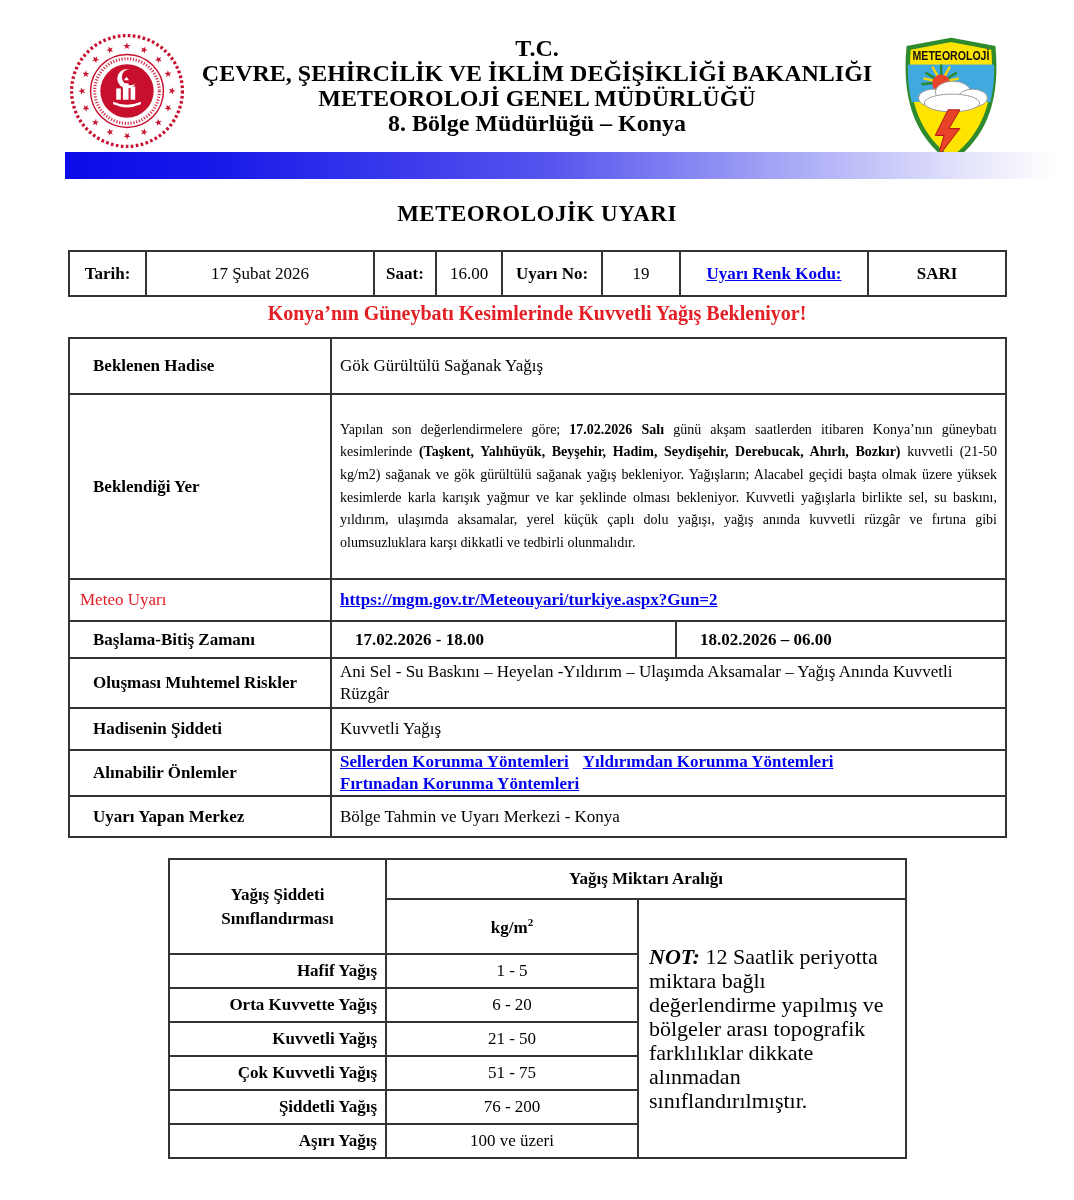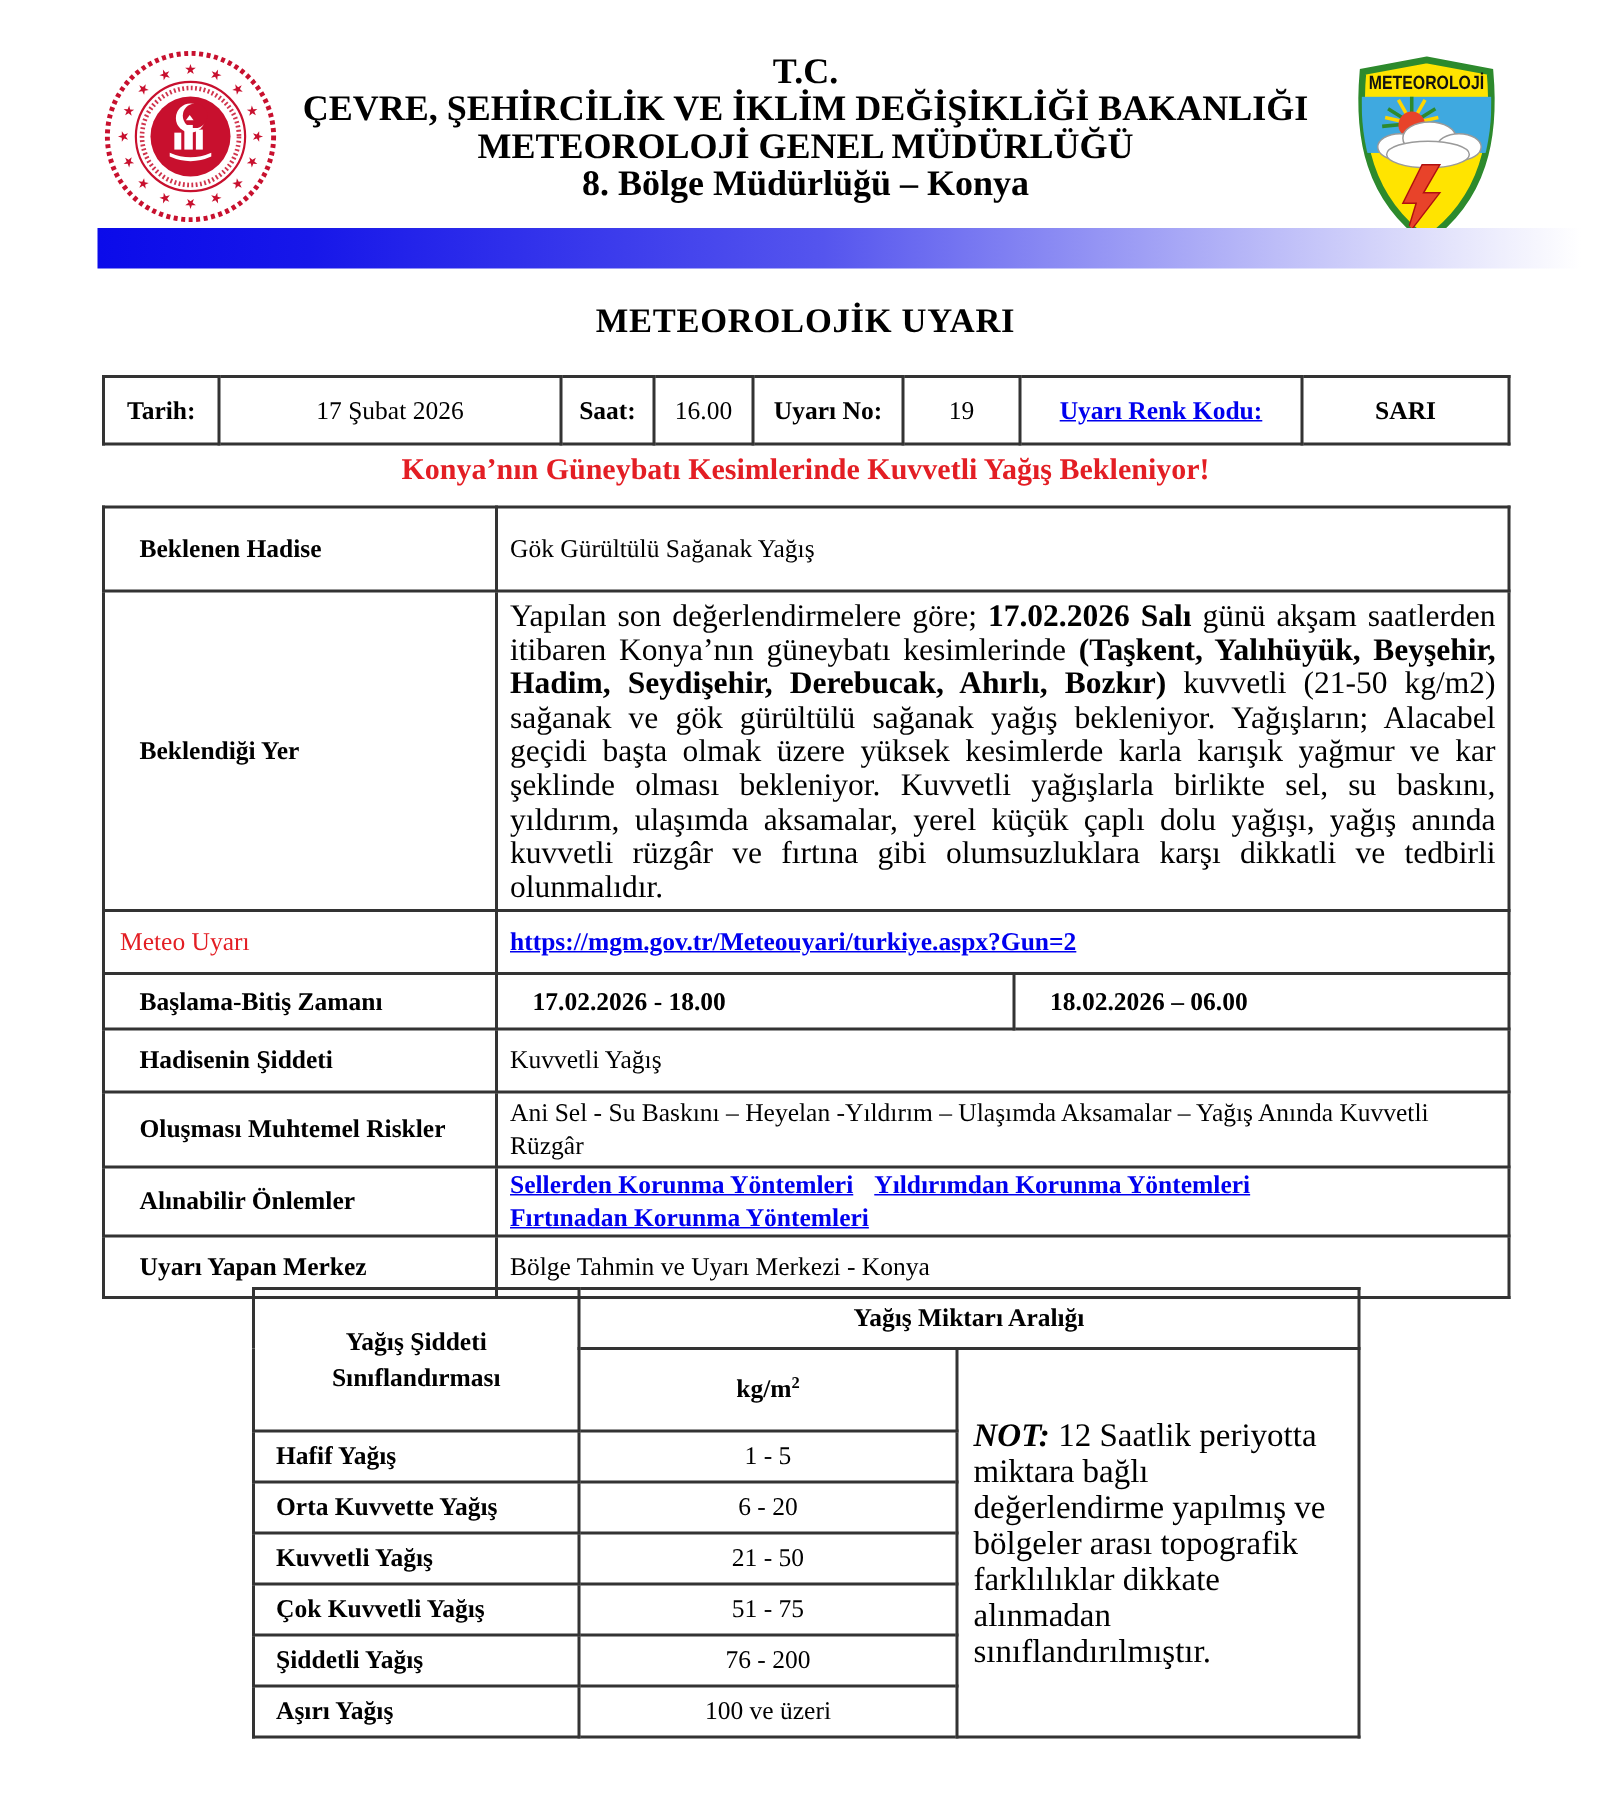--- a/index.html
+++ b/index.html
@@ -37,26 +37,26 @@
   .link{color:#0000ee;font-weight:bold;text-decoration:underline;cursor:pointer;}
 
   
   #headline{position:absolute;left:0;top:302px;width:100%;text-align:center;
     color:#e31e24;font-weight:bold;font-size:20px;}
 
   
   #main-table{position:absolute;left:68px;top:337px;width:937px;}
   #main-table td.lbl{padding-left:23px;}
   #main-table .red-lbl{color:#e31e24;font-weight:normal;padding-left:10px;}
-  #para{ text-align:justify;line-height:22.6px;font-size:21px;padding:4px 0;}
+  #para{ text-align:justify;line-height:22.6px;font-size:14px;padding:4px 0;}
 
   
   #rain-table{position:absolute;left:168px;top:858px;width:737px;}
   #rain-table td{text-align:center;}
-  #rain-table td.row-lbl{text-align:left;padding-left:14px;font-weight:bold;}
+  #rain-table td.row-lbl{text-align:right;padding-left:14px;font-weight:bold;}
   #rain-table .note-cell{text-align:left;padding:6px 10px;font-size:22px;line-height:24px;}
   sup{font-size:11px;}
 </style>
 </head>
 <body>
 
 <div id="logo-left">
   <svg viewBox="0 0 115 115" width="118" height="118">
     <circle cx="57.5" cy="57.5" r="54" fill="none" stroke="#c8102e" stroke-width="3.2" stroke-dasharray="2.6 2.3"></circle>
     <g fill="#c8102e" font-size="9" text-anchor="middle" font-family="DejaVu Sans, sans-serif">
@@ -187,27 +187,27 @@
   </tr>
   <tr style="height:42px">
     <td class="red-lbl">Meteo Uyarı</td>
     <td colspan="2"><span class="link">https://mgm.gov.tr/Meteouyari/turkiye.aspx?Gun=2</span></td>
   </tr>
   <tr style="height:37px">
     <td class="lbl">Başlama-Bitiş Zamanı</td>
     <td class="lbl">17.02.2026 - 18.00</td>
     <td class="lbl">18.02.2026 – 06.00</td>
   </tr>
+  <tr style="height:50px">
+    <td class="lbl">Oluşması Muhtemel Riskler</td>
+    <td colspan="2" style="line-height:22px">Ani Sel - Su Baskını – Heyelan -Yıldırım – Ulaşımda Aksamalar – Yağış Anında Kuvvetli Rüzgâr</td>
+  </tr>
   <tr style="height:42px">
     <td class="lbl">Hadisenin Şiddeti</td>
     <td colspan="2">Kuvvetli Yağış</td>
-  </tr>
-  <tr style="height:50px">
-    <td class="lbl">Oluşması Muhtemel Riskler</td>
-    <td colspan="2" style="line-height:22px">Ani Sel - Su Baskını – Heyelan -Yıldırım – Ulaşımda Aksamalar – Yağış Anında Kuvvetli Rüzgâr</td>
   </tr>
   <tr style="height:40px">
     <td class="lbl">Alınabilir Önlemler</td>
     <td colspan="2" style="line-height:22px">
       <span class="link" style="margin-right:14px">Sellerden Korunma Yöntemleri</span><span class="link">Yıldırımdan Korunma Yöntemleri</span><br>
       <span class="link">Fırtınadan Korunma Yöntemleri</span>
     </td>
   </tr>
   <tr style="height:41px">
     <td class="lbl">Uyarı Yapan Merkez</td>

